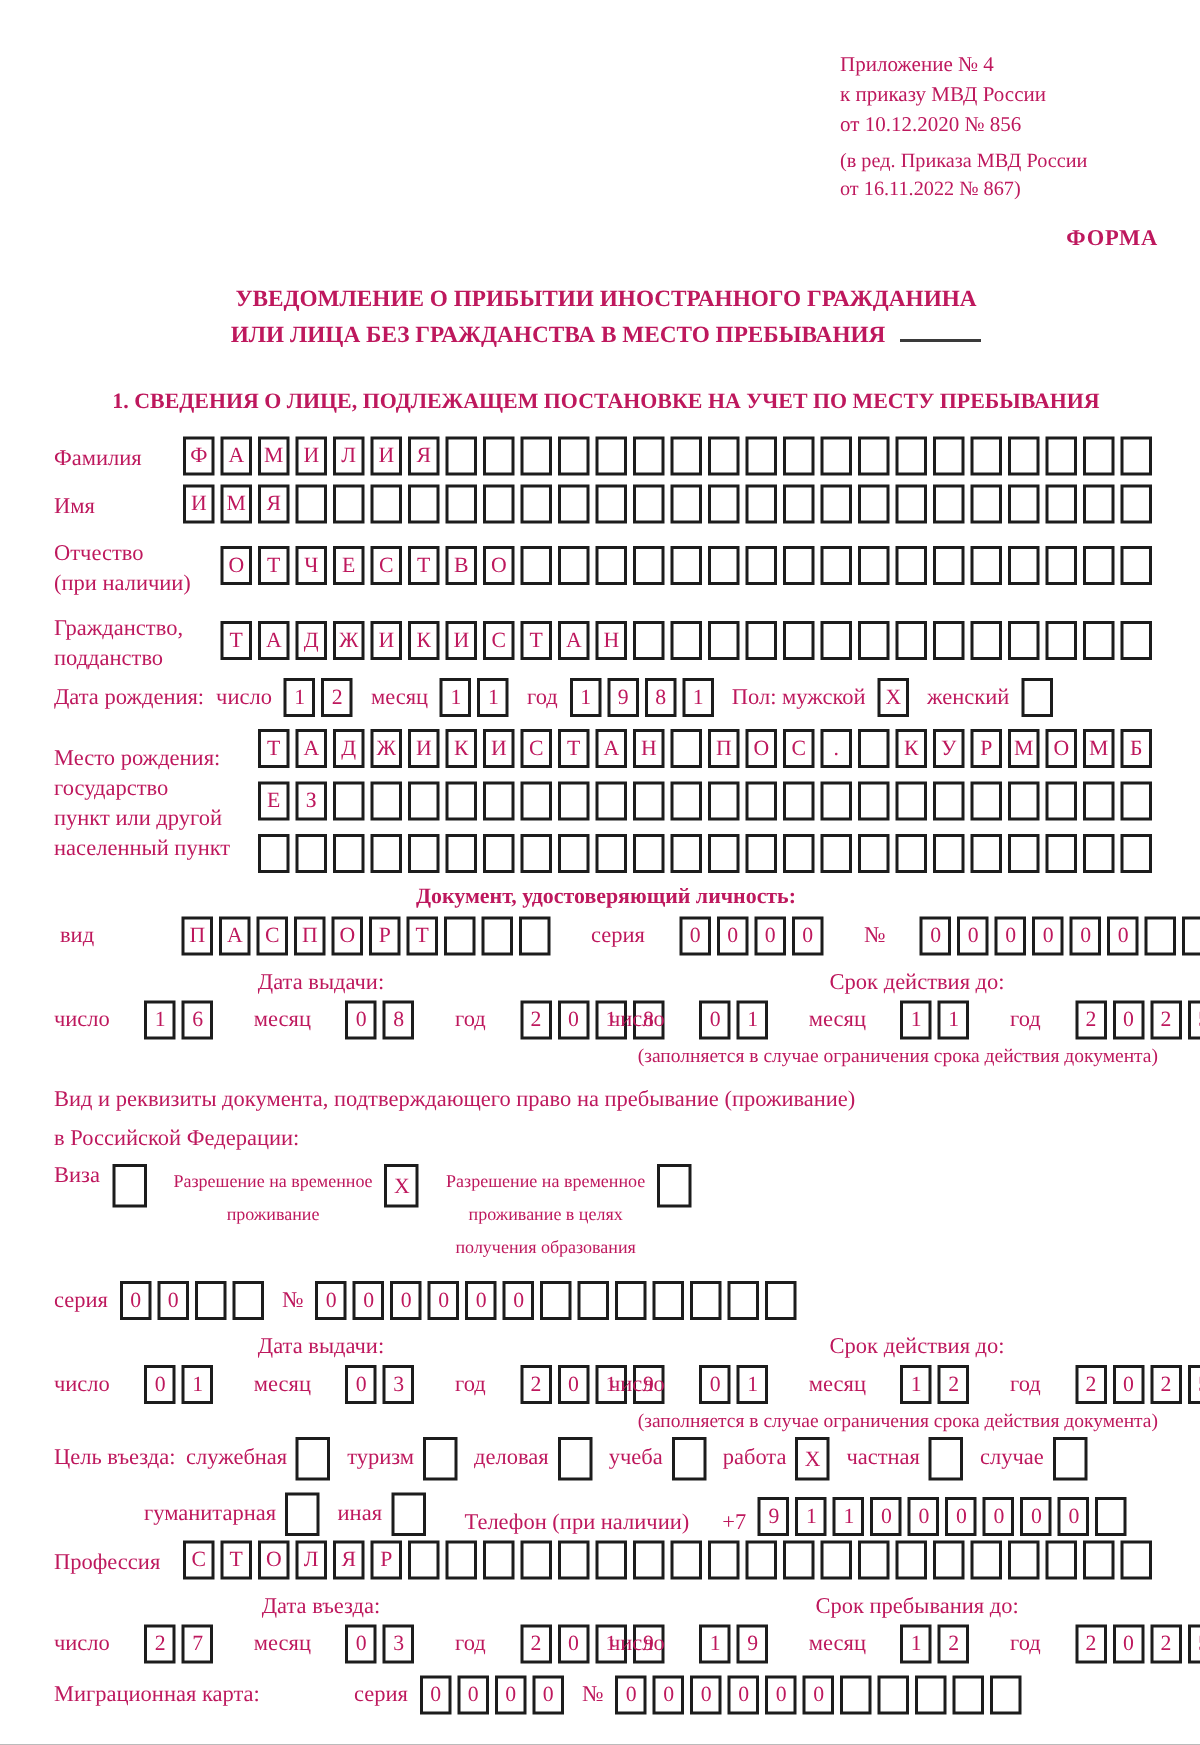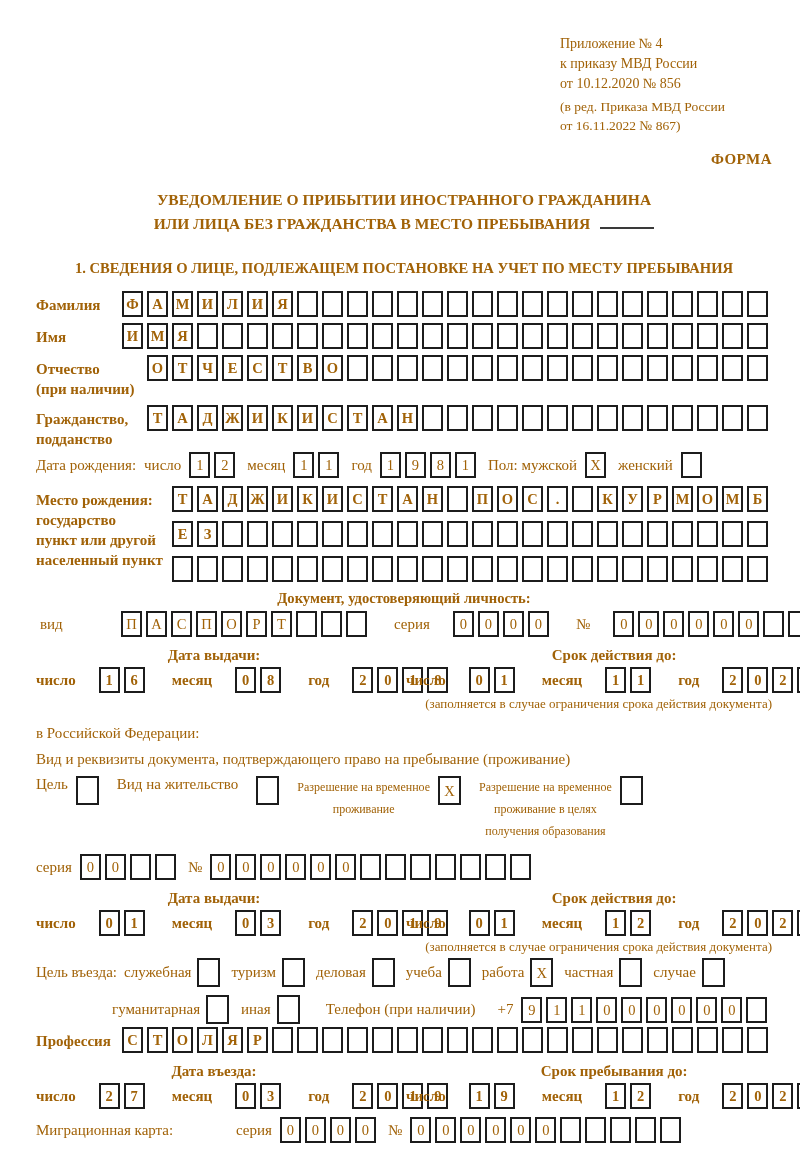--- a/index.html
+++ b/index.html
@@ -1,62 +1,62 @@
 <!DOCTYPE html>
 <html><head>
 <meta charset="utf-8">
 <style>
   * { box-sizing: content-box; margin: 0; padding: 0; }
   html,body { background:#888; }
   .page {
     width: 800px; height: 1163px; background: #ffffff; margin: 0 auto;
-    font-family: "Liberation Serif", "DejaVu Serif", serif; color: #a16207;
+    font-family: "Liberation Serif", "DejaVu Serif", serif; color: #be185d;
     padding: 34px 28px 1px 36px; box-sizing: border-box; overflow: hidden; position: relative;
   }
   
   .hdr { margin-left: 524px; font-size: 14px; line-height: 20px; }
   .hdr-small { font-size: 13.5px; line-height: 19px; margin-top: 3px; }
   .forma { text-align: right; font-weight: bold; font-size: 15px; margin-top: 16px; letter-spacing: .5px; }
   
   .title { text-align: center; font-weight: bold; font-size: 15.5px; line-height: 24px; margin-top: 20px; }
   .u { display: inline-block; width: 54px; border-bottom: 2.5px solid #3a3a3a; margin-left: 10px; height: 14px; }
   .sec { text-align: center; font-weight: bold; font-size: 14.6px; margin-top: 24px; }
   
-  .row { display: flex; align-items: flex-start; margin-top: 6px; font-weight: bold; }
+  .row { display: flex; align-items: center; margin-top: 6px; }
   .lbl { font-size: 15px; line-height: 20px; padding-top: 4px; flex: none; }
   .w86 { width: 86px; } .w111 { width: 111px; } .w136 { width: 136px; }
   .cells { display: flex; flex: none; }
   .cell {
     width: 17px; height: 22px; border: 2px solid #1c1c1c; margin-right: 4px;
     display: inline-flex; align-items: center; justify-content: center;
     font-size: 14.5px; line-height: 22px; flex: none; background:#fff;
   }
   .cb .cell { width: 19px; height: 25px; }
   .mb { margin-bottom: 9px; }
   .stack { display: flex; flex-direction: column; }
   .inline { display: flex; align-items: center; gap: 8px; flex-wrap: nowrap; }
   .tight { gap: 23px; }
   .lbl-inline { font-size: 15px; flex: none; }
   .mt4{margin-top:4px}.mt8{margin-top:8px}.mt10{margin-top:3px}.mt12{margin-top:12px}.mt14{margin-top:14px}
   .doc-head { text-align: center; font-weight: bold; font-size: 14.6px; margin-top: 8px; }
   
-  .two-col { display: flex; margin-top: 10px; font-weight: bold; }
+  .two-col { display: flex; margin-top: 10px; }
   .col-l { width: 356px; flex: none; }
   .col-r { flex: 1; padding-left: 14px; }
   .col-title { text-align: center; font-size: 15px; margin-bottom: 3px; }
   .note-r { text-align: right; font-size: 13px; margin-top: 3px; }
   .para { font-size: 15px; line-height: 26px; margin-top: 8px; }
   
   .cb-row { display: flex; align-items: flex-start; margin-top: 4px; gap: 14px; }
   .cb-item { display: flex; align-items: flex-start; gap: 8px; font-size: 15px; }
   .cb-item .cells { margin-top: 0; }
   .cb-text { text-align: center; font-size: 12px; line-height: 22px; }
   .gap18 { gap: 18px; }
   .opt { display: flex; align-items: center; gap: 6px; font-size: 15px; flex: none; }
-  .indent { margin-left: 76px; }
+  .indent { margin-left: 60px; align-items: flex-end; }
   .ml14 { margin-left: 14px; }
 </style>
 </head>
 <body>
 
 <div class="page">
 
   <div class="hdr">
     <div>Приложение № 4</div>
     <div>к приказу МВД России</div>
@@ -406,33 +406,27 @@
             <span class="cell">0</span>
             <span class="cell">2</span>
             <span class="cell">5</span>
           </span>
       </div>
     </div>
   </div>
   <div class="note-r">(заполняется в случае ограничения срока действия документа)</div>
 
   <div class="para">
+    <div>Вид и реквизиты документа, подтверждающего право на пребывание (проживание)</div>
     <div>в Российской Федерации:</div>
-    <div>Вид и реквизиты документа, подтверждающего право на пребывание (проживание)</div>
   </div>
 
   <div class="cb-row">
     <div class="cb-item">
-      <span>Цель</span>
-      <span class="cells cb">
-          <span class="cell"></span>
-        </span>
-    </div>
-    <div class="cb-item gap18">
-      <span>Вид на жительство</span>
+      <span>Виза</span>
       <span class="cells cb">
           <span class="cell"></span>
         </span>
     </div>
     <div class="cb-item">
       <div class="cb-text">
         <div>Разрешение на временное</div>
         <div>проживание</div>
       </div>
       <span class="cells cb">

